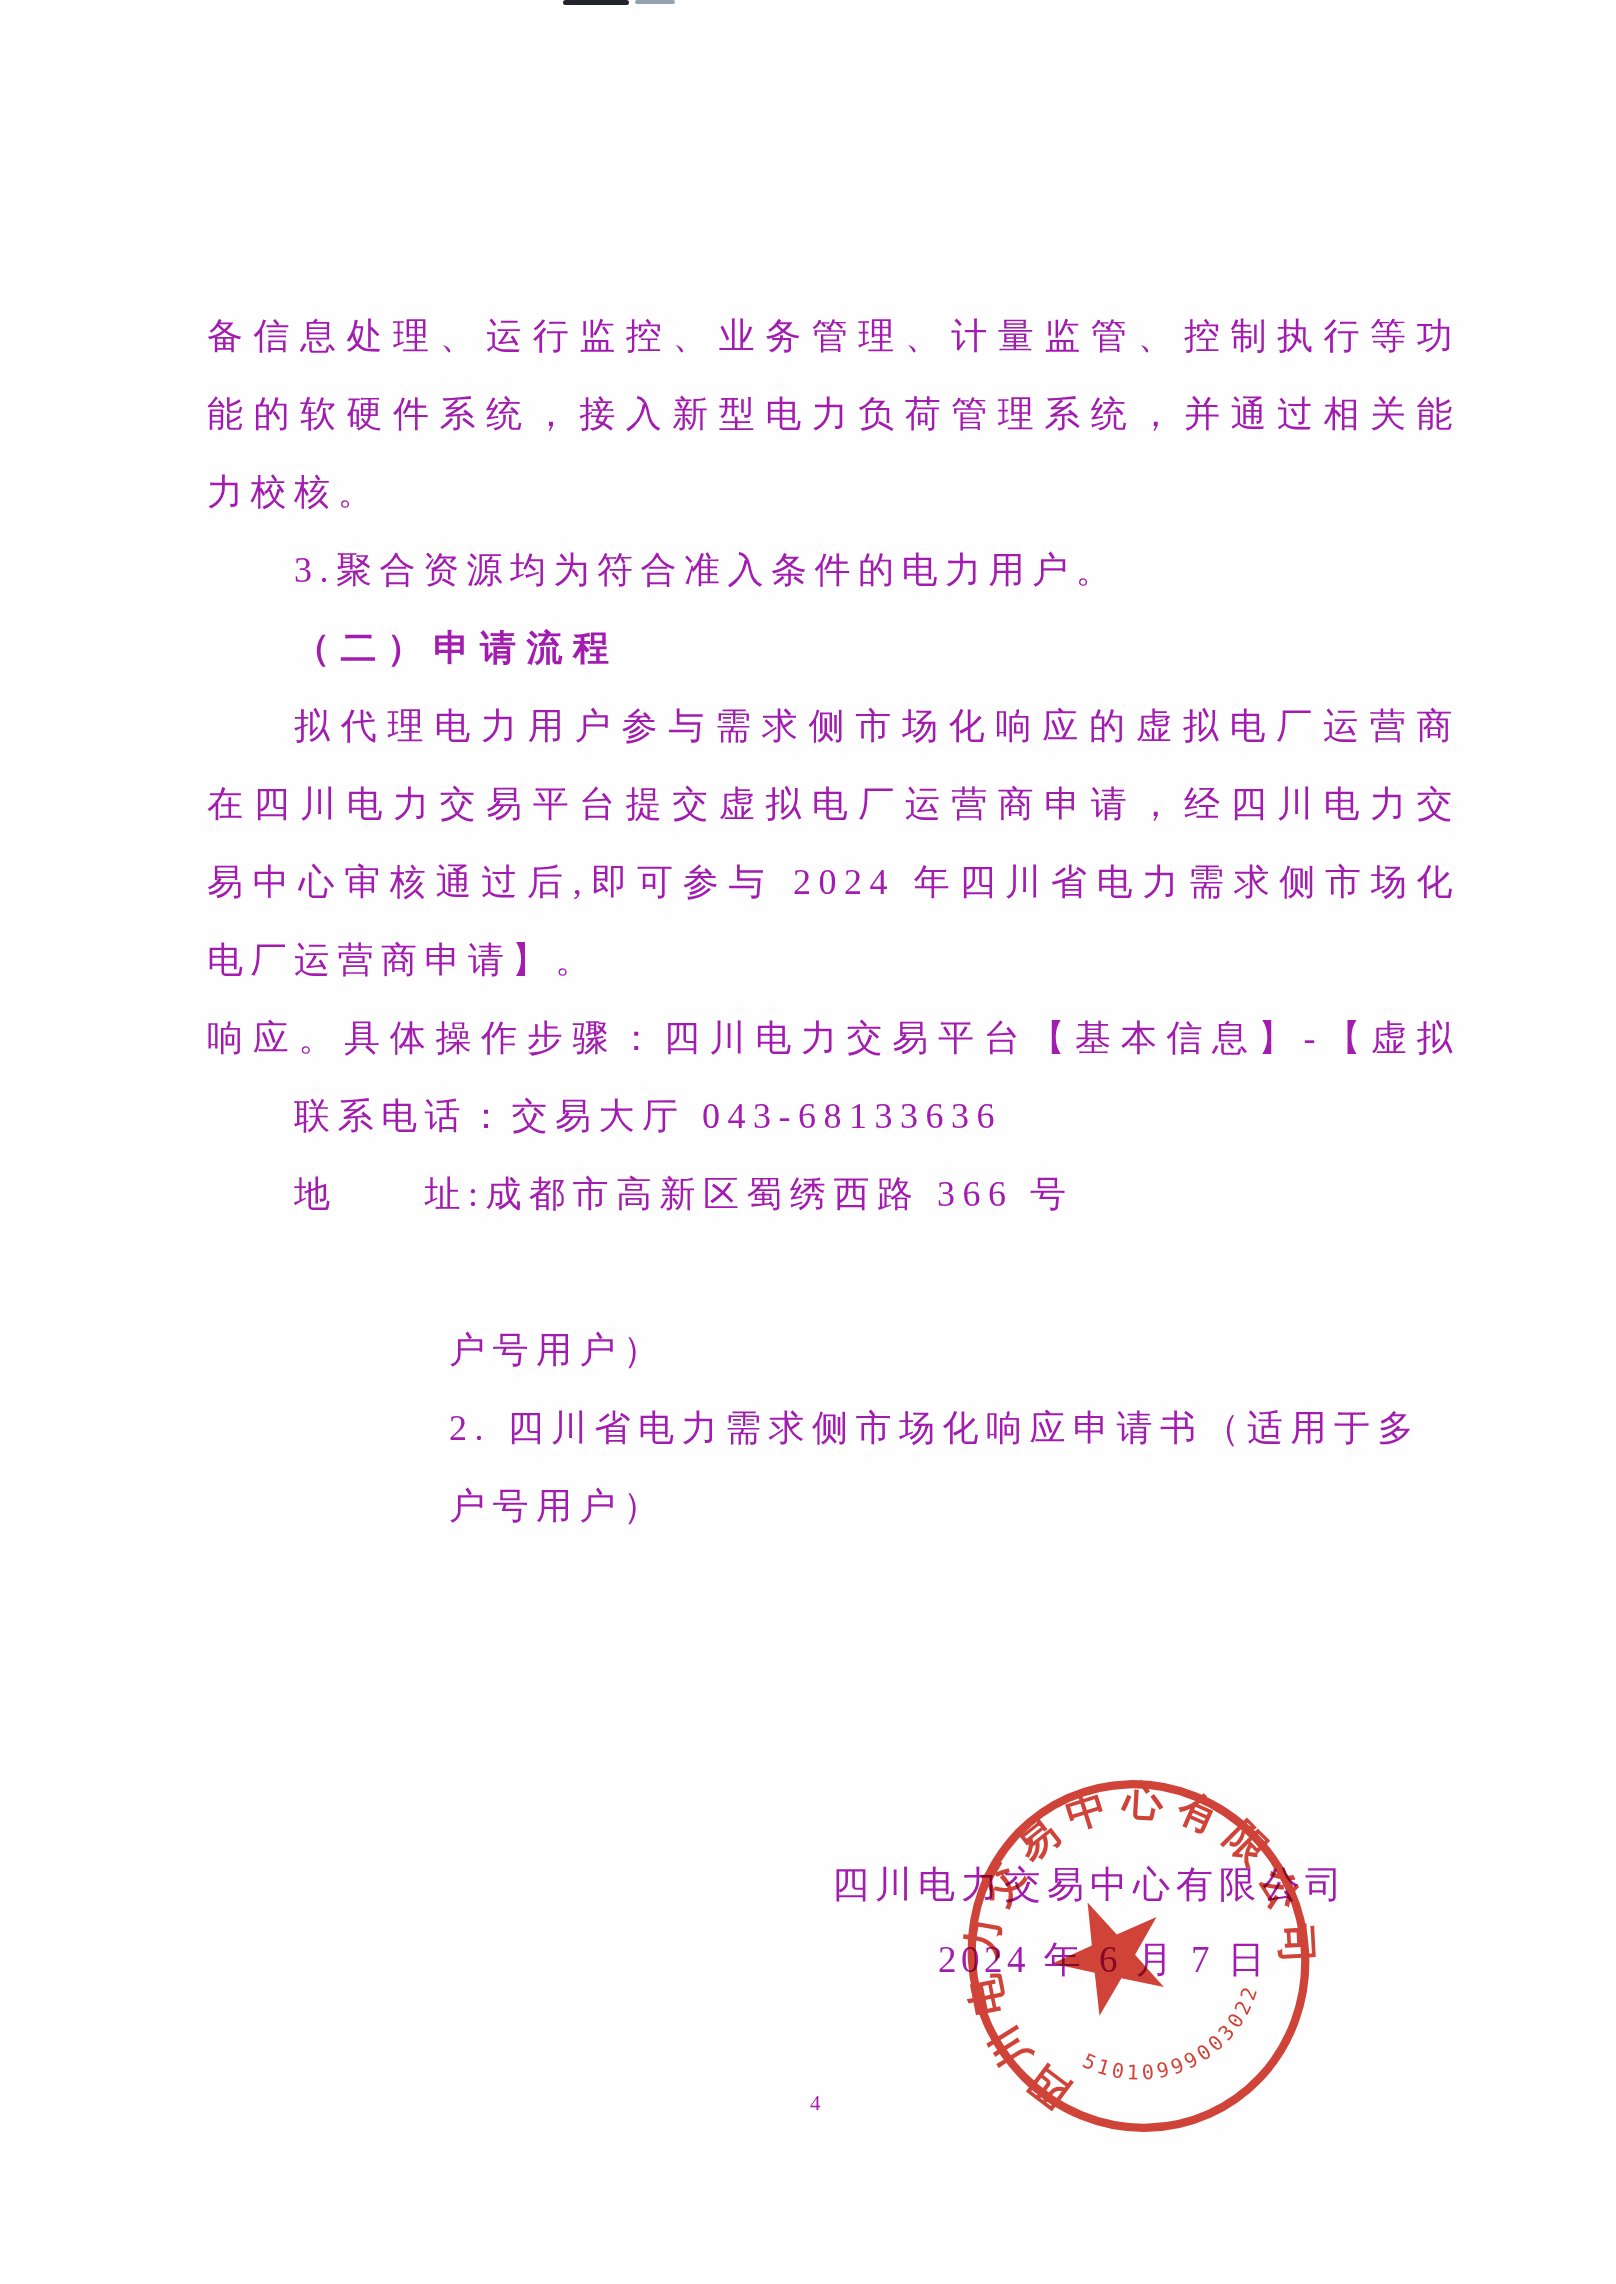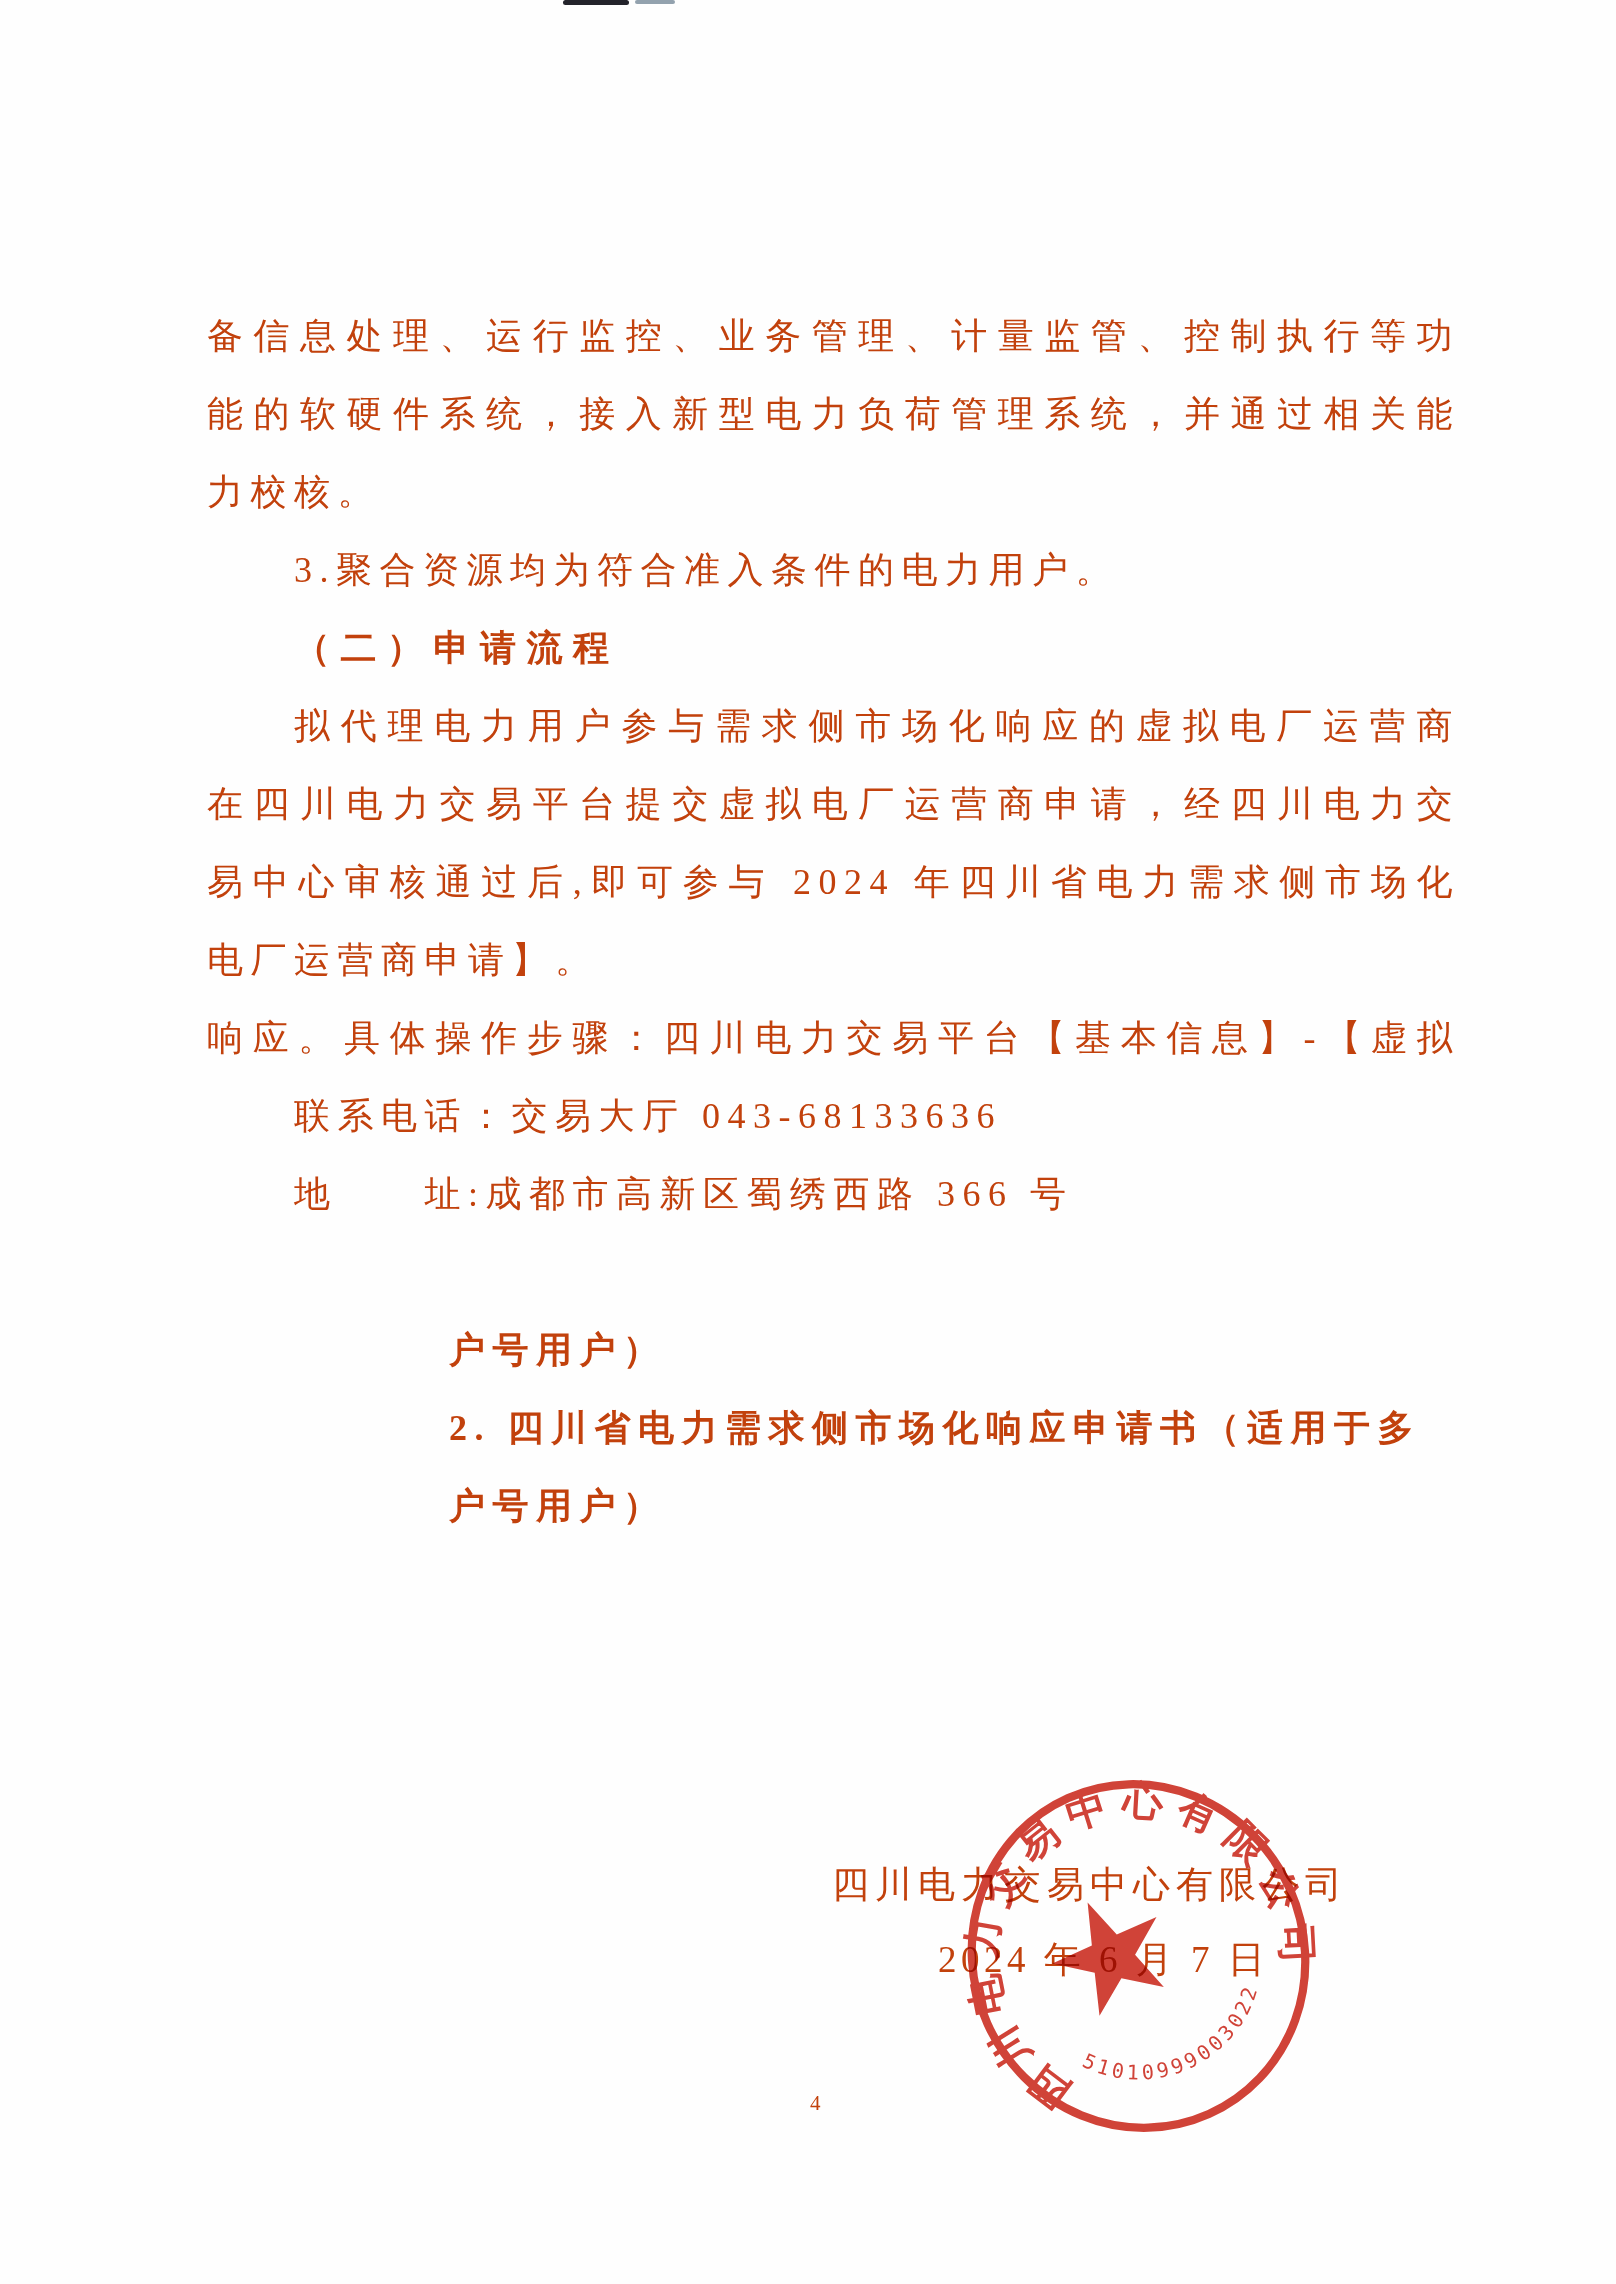--- a/index.html
+++ b/index.html
@@ -1,40 +1,40 @@
 <!DOCTYPE html>
 <html style="font-size:12px"><head>
 <meta charset="utf-8">
 <style>
   html,body{margin:0;padding:0;background:#e8e8e8;}
   .page{
     position:relative;
     width:1616px;height:2284px;
     background:#fefefe;
     font-family:"Liberation Serif","DejaVu Serif",serif;
-    color:#c2410c;
+    color:#a21caf;
     overflow:hidden;
   }
   
   .artifact{position:absolute;top:0;border-radius:3px;}
   .artifact.a1{left:563px;width:66px;height:4.5px;background:#23232b;}
   .artifact.a2{left:635px;width:40px;height:3.7px;background:#93a2ae;}
 
   .doc-body{
     position:absolute;
     left:207px;top:297px;width:1253px;
     font-size:36px;
     letter-spacing:7.5px;
     line-height:78px;
   }
   .line{height:78px;white-space:nowrap;}
   .line.j{text-align:justify;text-align-last:justify;white-space:normal;}
   .line.ind{padding-left:87px;}
   .line.ind.j{padding-left:87px;}
-  .line.ind-att{padding-left:242px;font-weight:bold;}
+  .line.ind-att{padding-left:242px;}
   .line.bold{
     font-weight:bold;
     font-family:Liberation Sans, sans-serif;
     letter-spacing:10.5px;
   }
 
   .sig-company{
     position:absolute;left:832px;top:1860px;
     font-size:37px;letter-spacing:6px;white-space:nowrap;
   }

